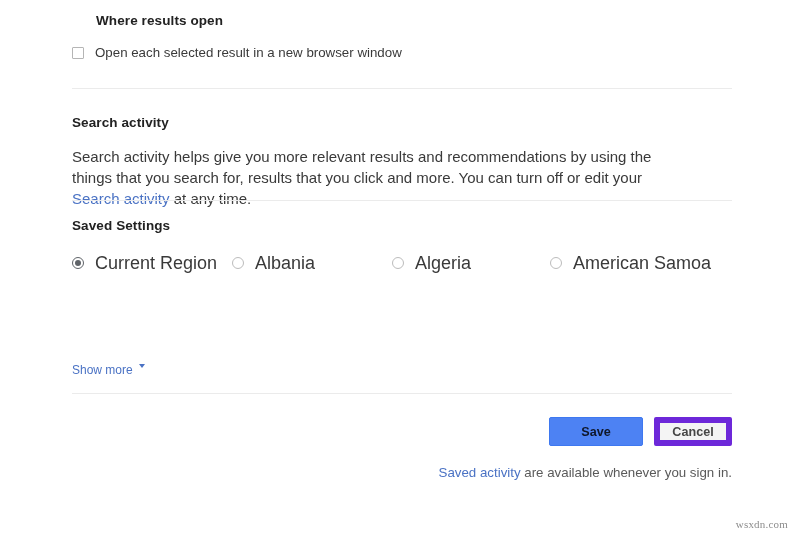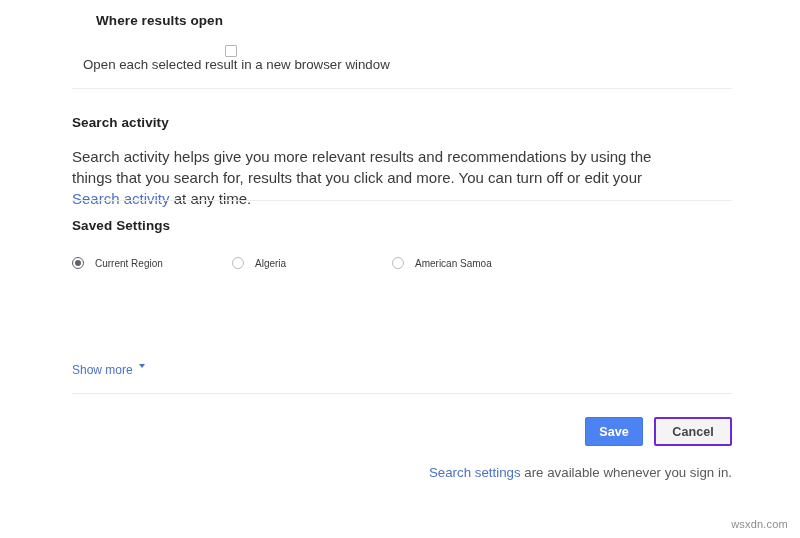--- a/index.html
+++ b/index.html
@@ -40,21 +40,20 @@
     width: 660px;
   }
   
   .where-title { position: absolute; left: 0; top: 13px; margin-left: 24px; }
   .checkbox-row {
     position: absolute;
     left: 0;
     top: 45px;
     display: flex;
     align-items: center;
-    flex-direction: column;
   }
   .checkbox {
     width: 12px;
     height: 12px;
     border: 1px solid #b5b5b5;
     background: #fff;
     box-sizing: border-box;
     border-radius: 1px;
     flex: 0 0 auto;
   }
@@ -115,21 +114,21 @@
     position: absolute;
     left: 2px;
     top: 2px;
     width: 6px;
     height: 6px;
     border-radius: 50%;
     background: #5f6368;
   }
   .radio-label {
     margin-left: 11px;
-    font-size: 10px;
+    font-size: 18px;
     color: #3a3a3a;
     white-space: nowrap;
   }
   .show-more {
     position: absolute;
     left: 0;
     top: 363px;
     font-size: 12px;
     color: #4a72c4;
     display: inline-flex;
@@ -160,48 +159,48 @@
     font-size: 12.6px;
     font-weight: bold;
     border-radius: 2px;
     box-sizing: border-box;
     cursor: pointer;
     display: inline-flex;
     align-items: center;
     justify-content: center;
   }
   .btn-primary {
-    width: 58px;
+    width: 94px;
     height: 29px;
     background: #4d82f3;
     border: 1px solid #3e78f0;
-    color: #ffffff;
+    color: #0f172a;
   }
   .btn-secondary {
     width: 78px;
     height: 29px;
     background: #f4f4f4;
-    border: 2px solid #6d28d9;
+    border: 6px solid #6d28d9;
     color: #464646;
   }
   .footer-note {
     position: absolute;
     right: 0;
     top: 465px;
     font-size: 13.3px;
     color: #5a5a5a;
     white-space: nowrap;
   }
   .watermark {
     position: absolute;
     right: 12px;
     bottom: 8px;
     font-size: 11px;
     color: #8c8c8c;
-    font-family: Liberation Sans, sans-serif;
+    font-family: Liberation Serif, serif;
     letter-spacing: 0.2px;
   }
 </style>
 </head>
 <body>
 
 <div class="page">
   <div class="content">
 
     <div class="section-title where-title">Where results open</div>
@@ -224,20 +223,24 @@
     <div class="section-title rs-title">Saved Settings</div>
 
     <div class="region-grid">
 
       <div class="radio-row">
         <span class="radio selected"></span>
         <span class="radio-label">Current Region</span>
       </div>
       <div class="radio-row">
         <span class="radio"></span>
+        <span class="radio-label">Albania</span>
+      </div>
+      <div class="radio-row">
+        <span class="radio"></span>
         <span class="radio-label">Algeria</span>
       </div>
       <div class="radio-row">
         <span class="radio"></span>
         <span class="radio-label">American Samoa</span>
       </div>
 
     </div>
 
     <div class="show-more">
@@ -246,19 +249,19 @@
     </div>
 
     <hr class="divider div3">
 
     <div class="buttons">
       <button class="btn btn-primary">Save</button>
       <button class="btn btn-secondary">Cancel</button>
     </div>
 
     <div class="footer-note">
-      <a class="link" href="#">Search settings</a><span> are available whenever you sign in.</span>
+      <a class="link" href="#">Saved activity</a><span> are available whenever you sign in.</span>
     </div>
 
   </div>
 
   <div class="watermark">wsxdn.com</div>
 </div>
 
 </body></html>

